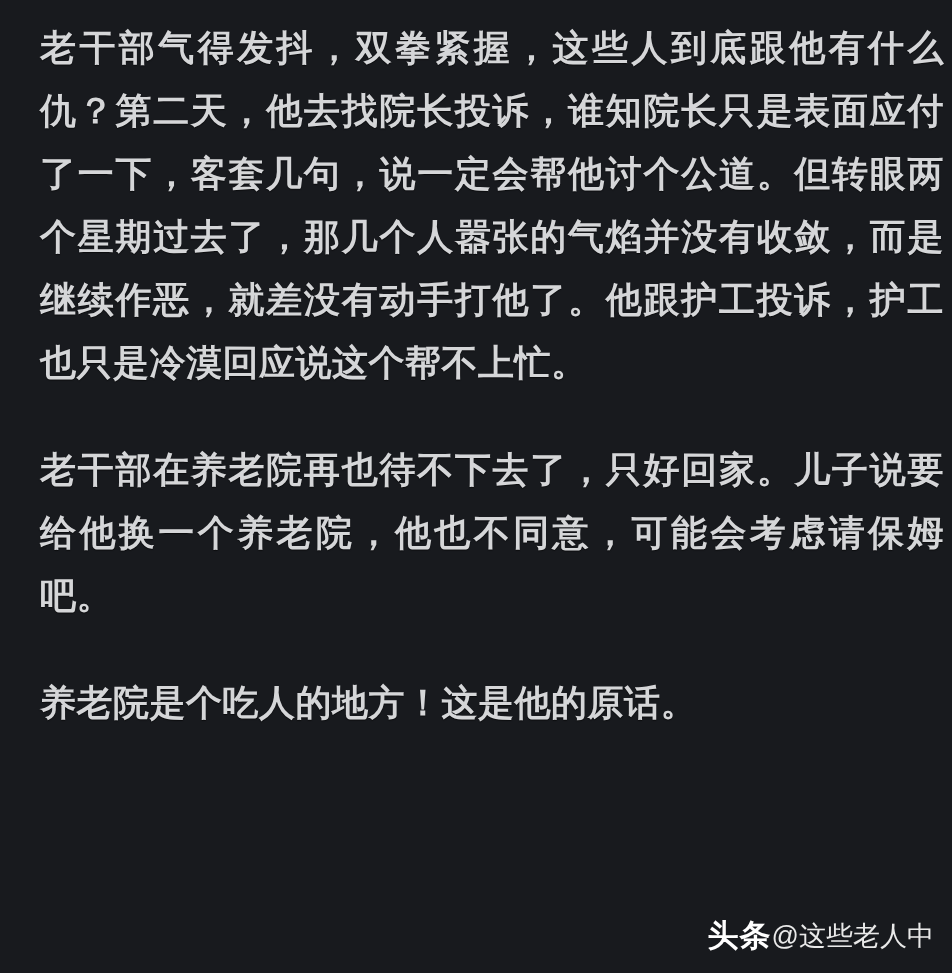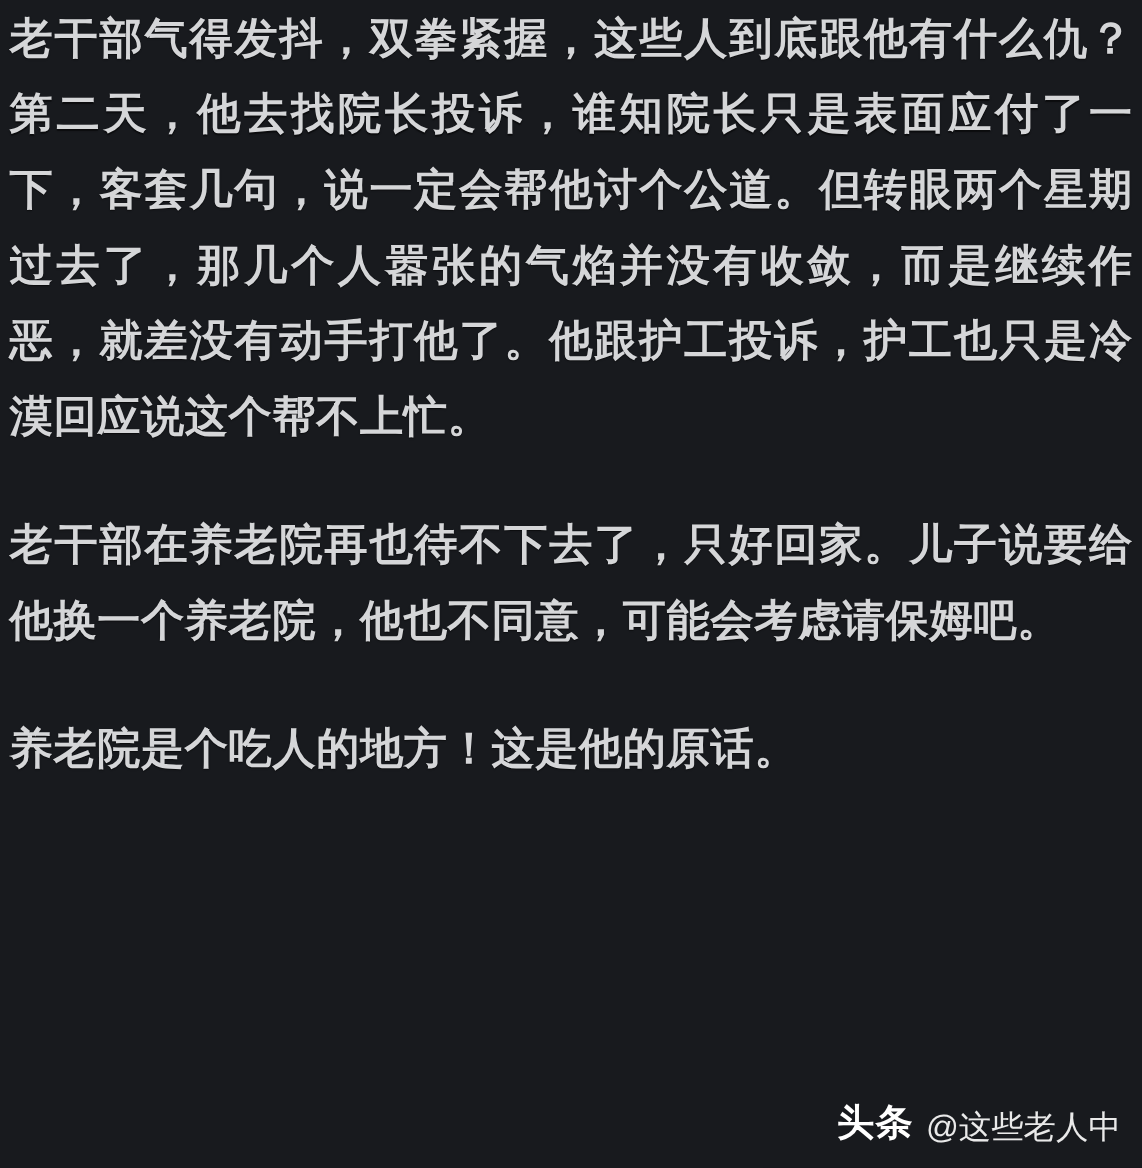--- a/index.html
+++ b/index.html
@@ -12,42 +12,42 @@
     background: #181a1e;
     overflow: hidden;
     position: relative;
     font-family: "Liberation Sans", sans-serif;
   }
   .page {
     position: absolute;
     inset: 0;
     background: #181a1e;
     box-sizing: border-box;
-    padding: 0 8px;
+    padding: 16px 8px;
+    margin-left: 32px;
   }
   .story p {
     margin: 0 0 44px 0;
     font-size: 36px;
     line-height: 63px;
     font-weight: 700;
     color: #d5d6d8;
     text-align: justify;
     text-shadow: 0 1px 1px rgba(0,0,0,0.55);
     letter-spacing: 0.5px;
   }
   .story p:last-child {
     margin-bottom: 0;
   }
   .watermark {
     position: absolute;
     right: 18px;
     bottom: 16px;
     display: flex;
-    align-items: flex-end;
-    gap: 10px;
+    align-items: center;
     white-space: nowrap;
   }
   .wm-brand {
     font-size: 31px;
     font-weight: 900;
     color: #ffffff;
     letter-spacing: 1px;
   }
   .wm-handle {
     font-size: 27px;

